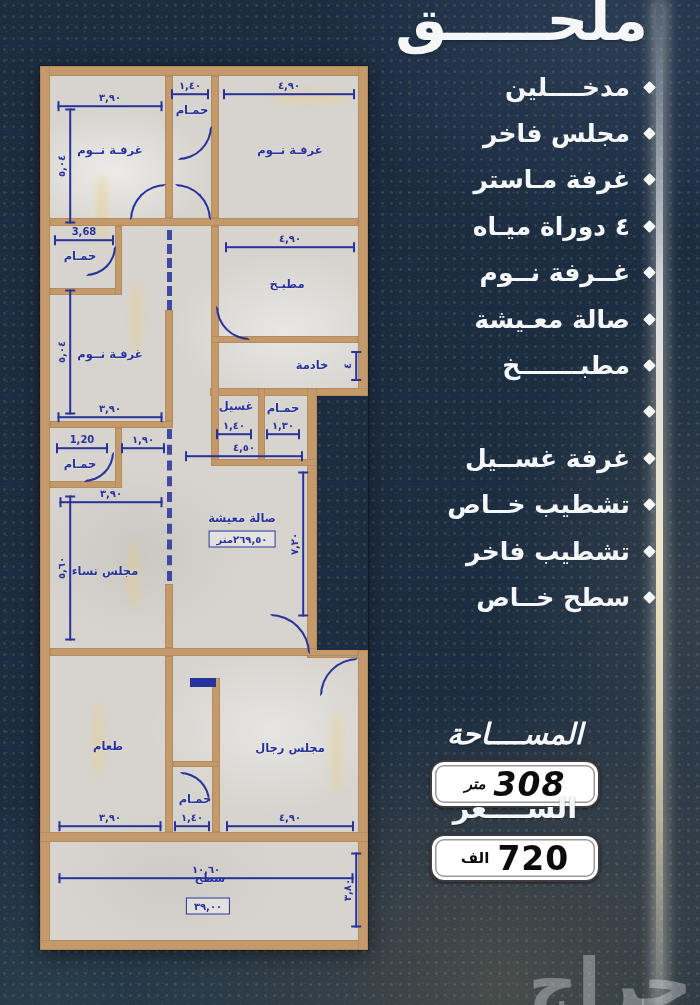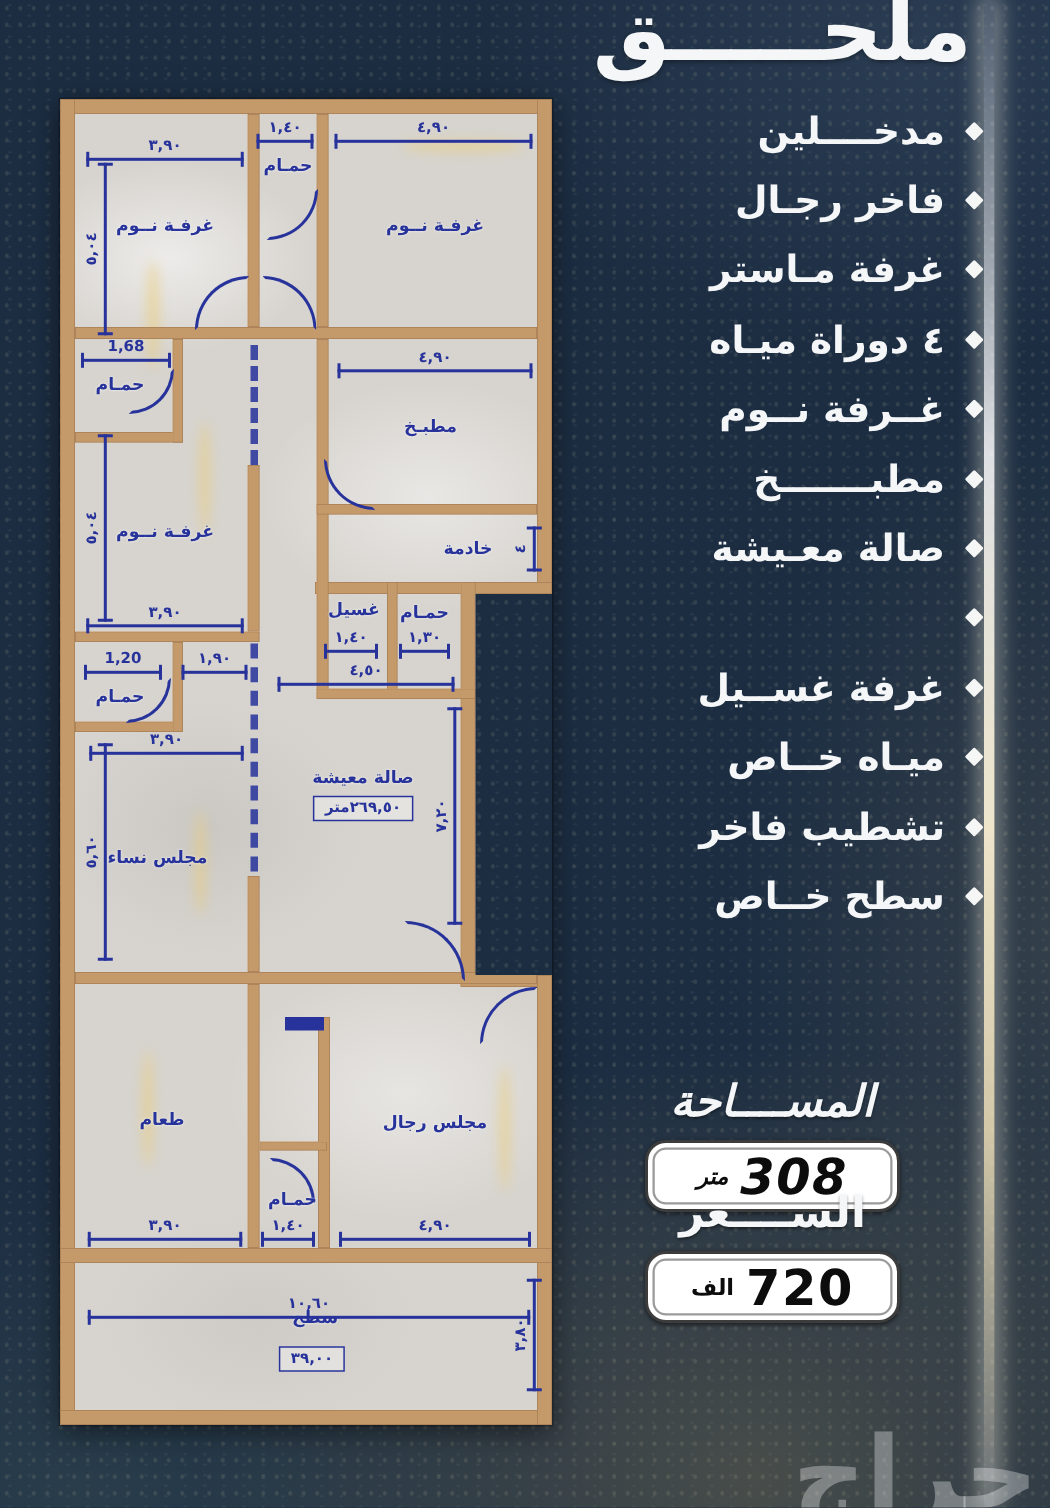--- a/index.html
+++ b/index.html
@@ -204,21 +204,21 @@
       </div>
       <div class="dim" style="left: 249px; top: 22px;">
         <span class="dim-label">٤,٩٠</span>
         <span class="dim-line" style="width: 132px;"></span>
       </div>
       <div class="dim rot" style="left: 24px; top: 100px;">
         <span class="dim-label">٥,٠٤</span>
         <span class="dim-line" style="width: 115px;"></span>
       </div>
       <div class="dim" style="left: 44px; top: 168px;">
-        <span class="dim-label">1,68</span>
+        <span class="dim-label">3,68</span>
         <span class="dim-line" style="width: 60px;"></span>
       </div>
       <div class="dim" style="left: 250px; top: 175px;">
         <span class="dim-label">٤,٩٠</span>
         <span class="dim-line" style="width: 130px;"></span>
       </div>
       <div class="dim rot" style="left: 24px; top: 286px;">
         <span class="dim-label">٥,٠٤</span>
         <span class="dim-line" style="width: 125px;"></span>
       </div>
@@ -289,52 +289,52 @@
 
 <div class="title">ملحـــــق</div>
 
 <ul class="features" id="features-list">
     <li>
       <span class="bullet"></span>
       <span>مدخــــلين</span>
     </li>
     <li>
       <span class="bullet"></span>
-      <span>فاخر رجـال</span>
+      <span>مجلس فاخر</span>
     </li>
     <li>
       <span class="bullet"></span>
       <span>غرفة مـاستر</span>
     </li>
     <li>
       <span class="bullet"></span>
       <span>٤ دوراة ميـاه</span>
     </li>
     <li>
       <span class="bullet"></span>
       <span>غــرفة نــوم</span>
     </li>
     <li>
       <span class="bullet"></span>
+      <span>صالة معـيشة</span>
+    </li>
+    <li>
+      <span class="bullet"></span>
       <span>مطبـــــــخ</span>
     </li>
     <li>
       <span class="bullet"></span>
-      <span>صالة معـيشة</span>
-    </li>
-    <li>
-      <span class="bullet"></span>
     </li>
     <li>
       <span class="bullet"></span>
       <span>غرفة غســيل</span>
     </li>
     <li>
       <span class="bullet"></span>
-      <span>ميـاه خــاص</span>
+      <span>تشطيب خــاص</span>
     </li>
     <li>
       <span class="bullet"></span>
       <span>تشطيب فاخر</span>
     </li>
     <li>
       <span class="bullet"></span>
       <span>سطح خــاص</span>
     </li>
   </ul>

